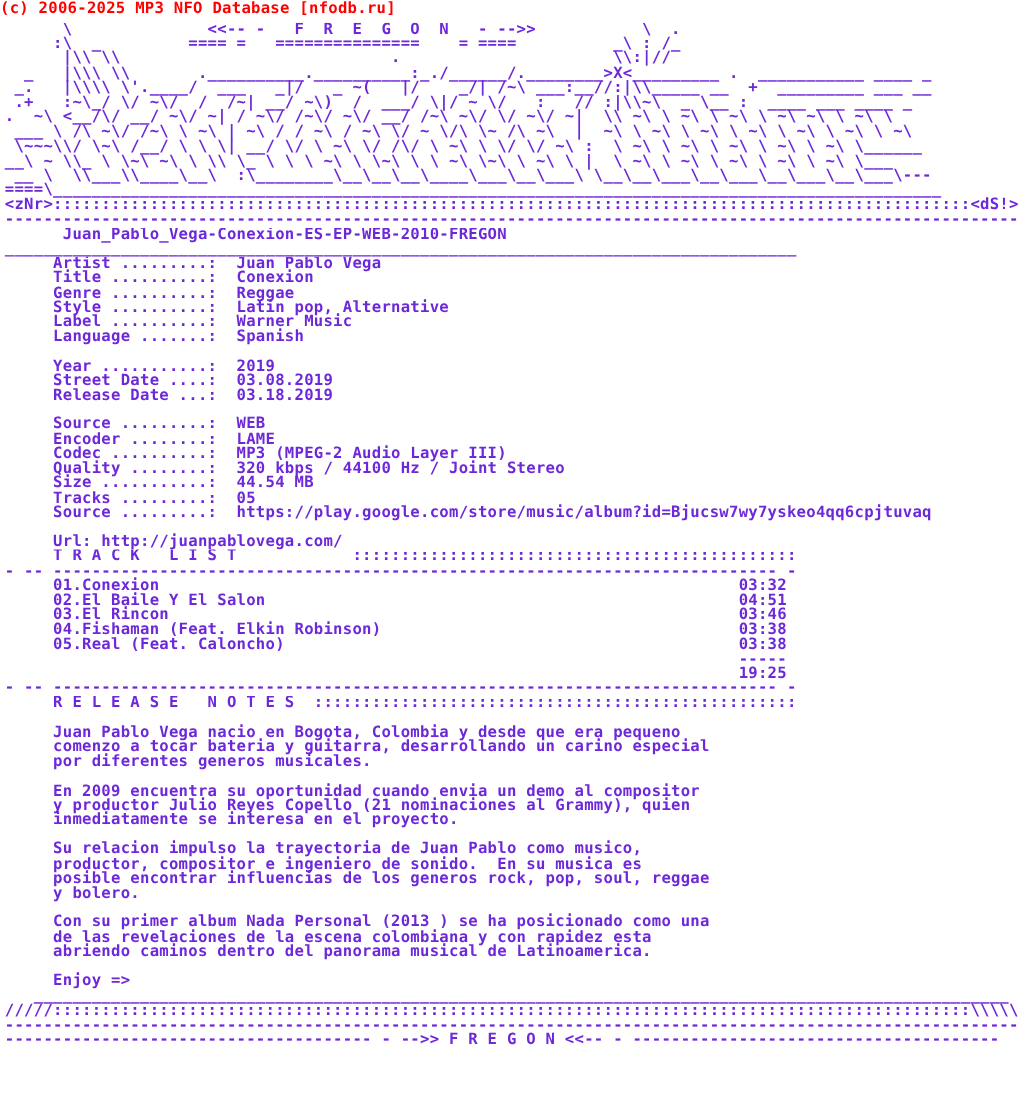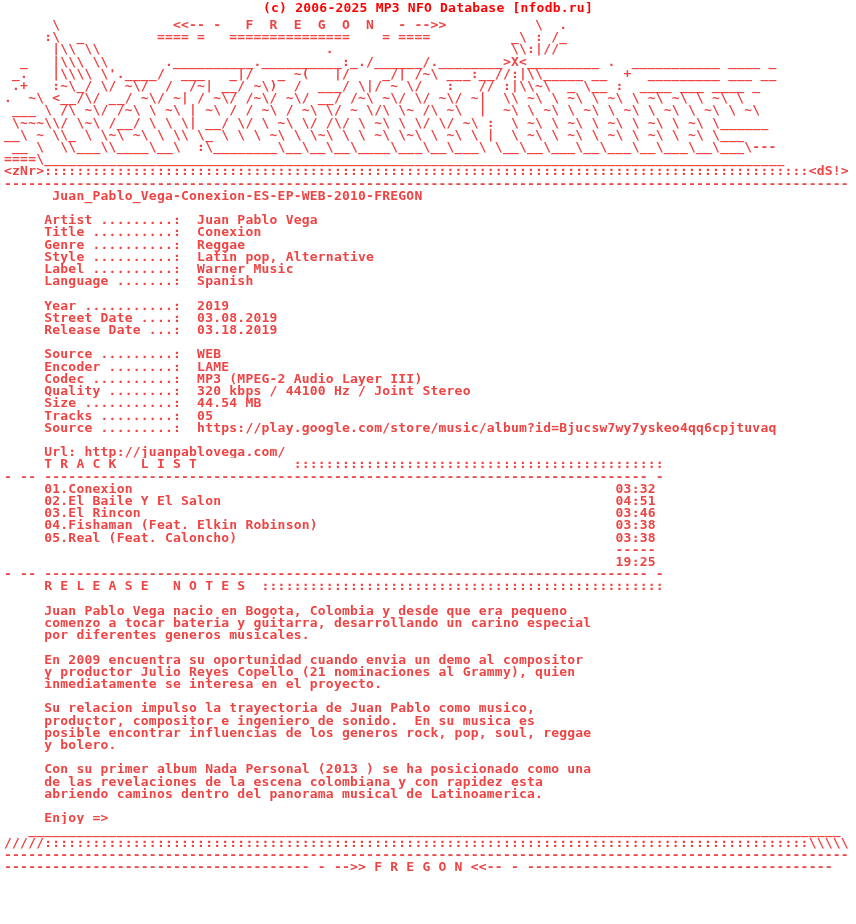--- a/index.html
+++ b/index.html
@@ -1,27 +1,27 @@
 <!DOCTYPE html>
 <html><head>
 <meta charset="utf-8">
 <style>
   html,body{margin:0;padding:0;background:#ffffff;}
   body{width:856px;height:924px;overflow:hidden;}
   .nfo-doc{width:856px;height:924px;background:#ffffff;}
   .copyright-line{
     font-family:"DejaVu Sans Mono",monospace;
     font-size:13px;font-weight:bold;line-height:15px;height:19px;
-    text-align:center;letter-spacing:0.22px;
+    text-align:left;letter-spacing:0.22px;
   }
   pre.nfo{
     font-family:"DejaVu Sans Mono",monospace;
     font-size:13px;font-weight:bold;
     line-height:12.2px;letter-spacing:0.22px;
-    color:#ef4444;margin:0;padding:0 0 0 4px;
+    color:#6d28d9;margin:0;padding:0 0 0 4px;
     white-space:pre;overflow:hidden;
   }
 </style>
 </head>
 <body>
 
 <div class="nfo-doc">
   <div class="copyright-line" style="color: rgb(255, 0, 0);">(c) 2006-2025 MP3 NFO Database [nfodb.ru]</div>
 
   <pre class="nfo">      \              &lt;&lt;-- -   F  R  E  G  O  N   - --&gt;&gt;           \  .

